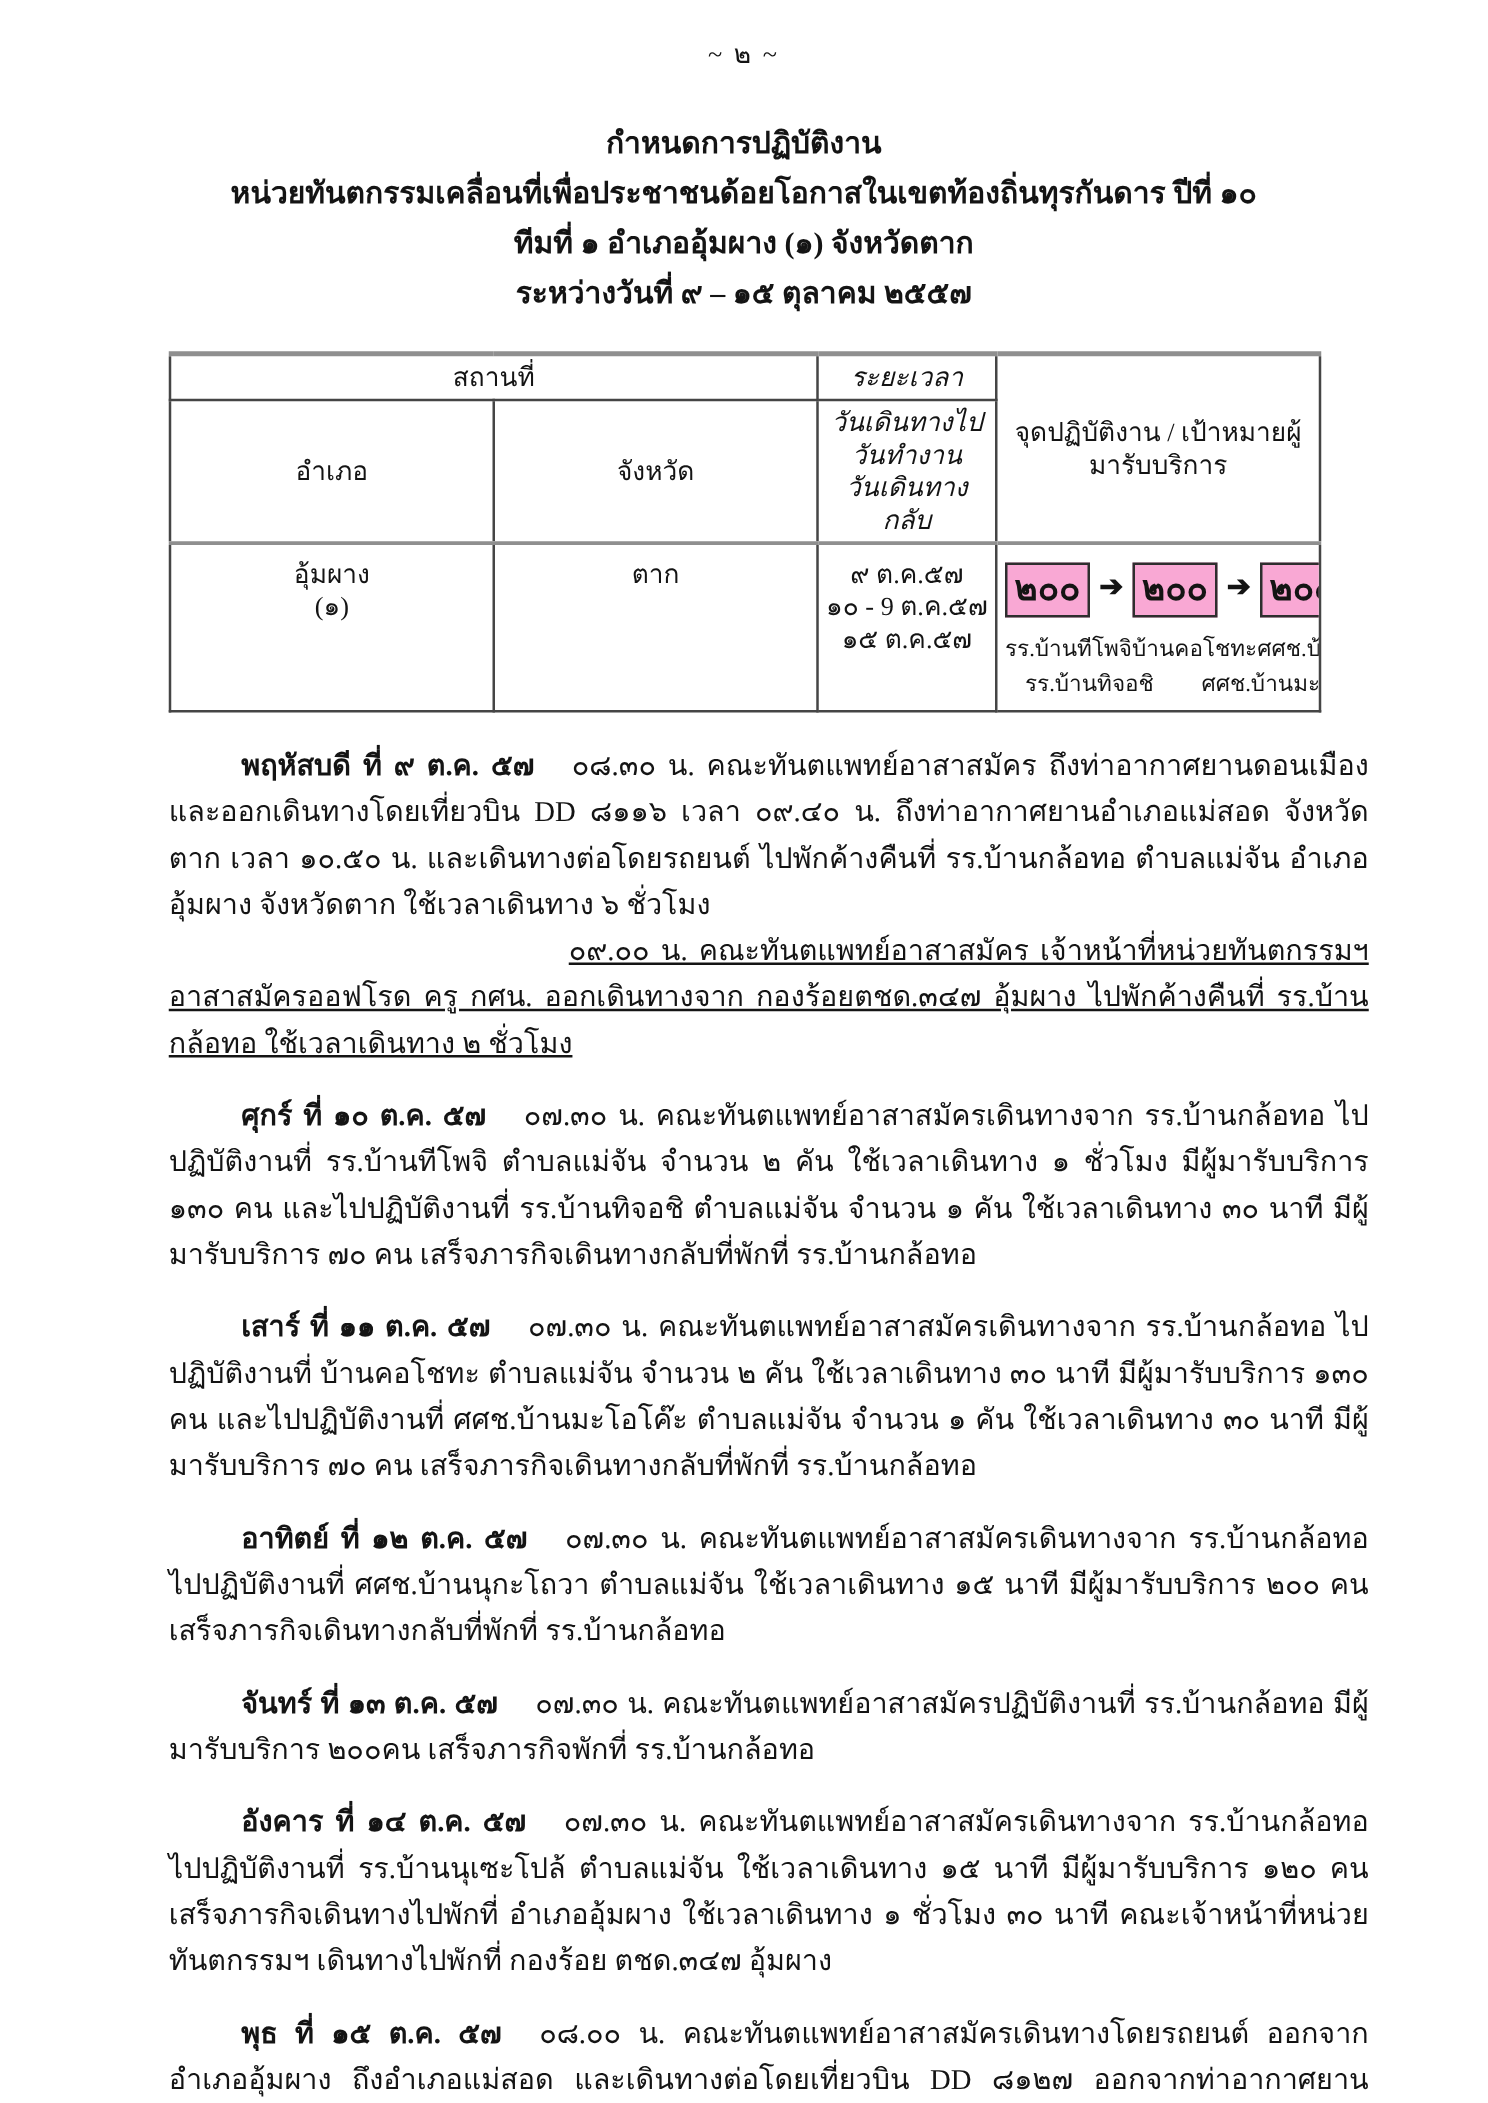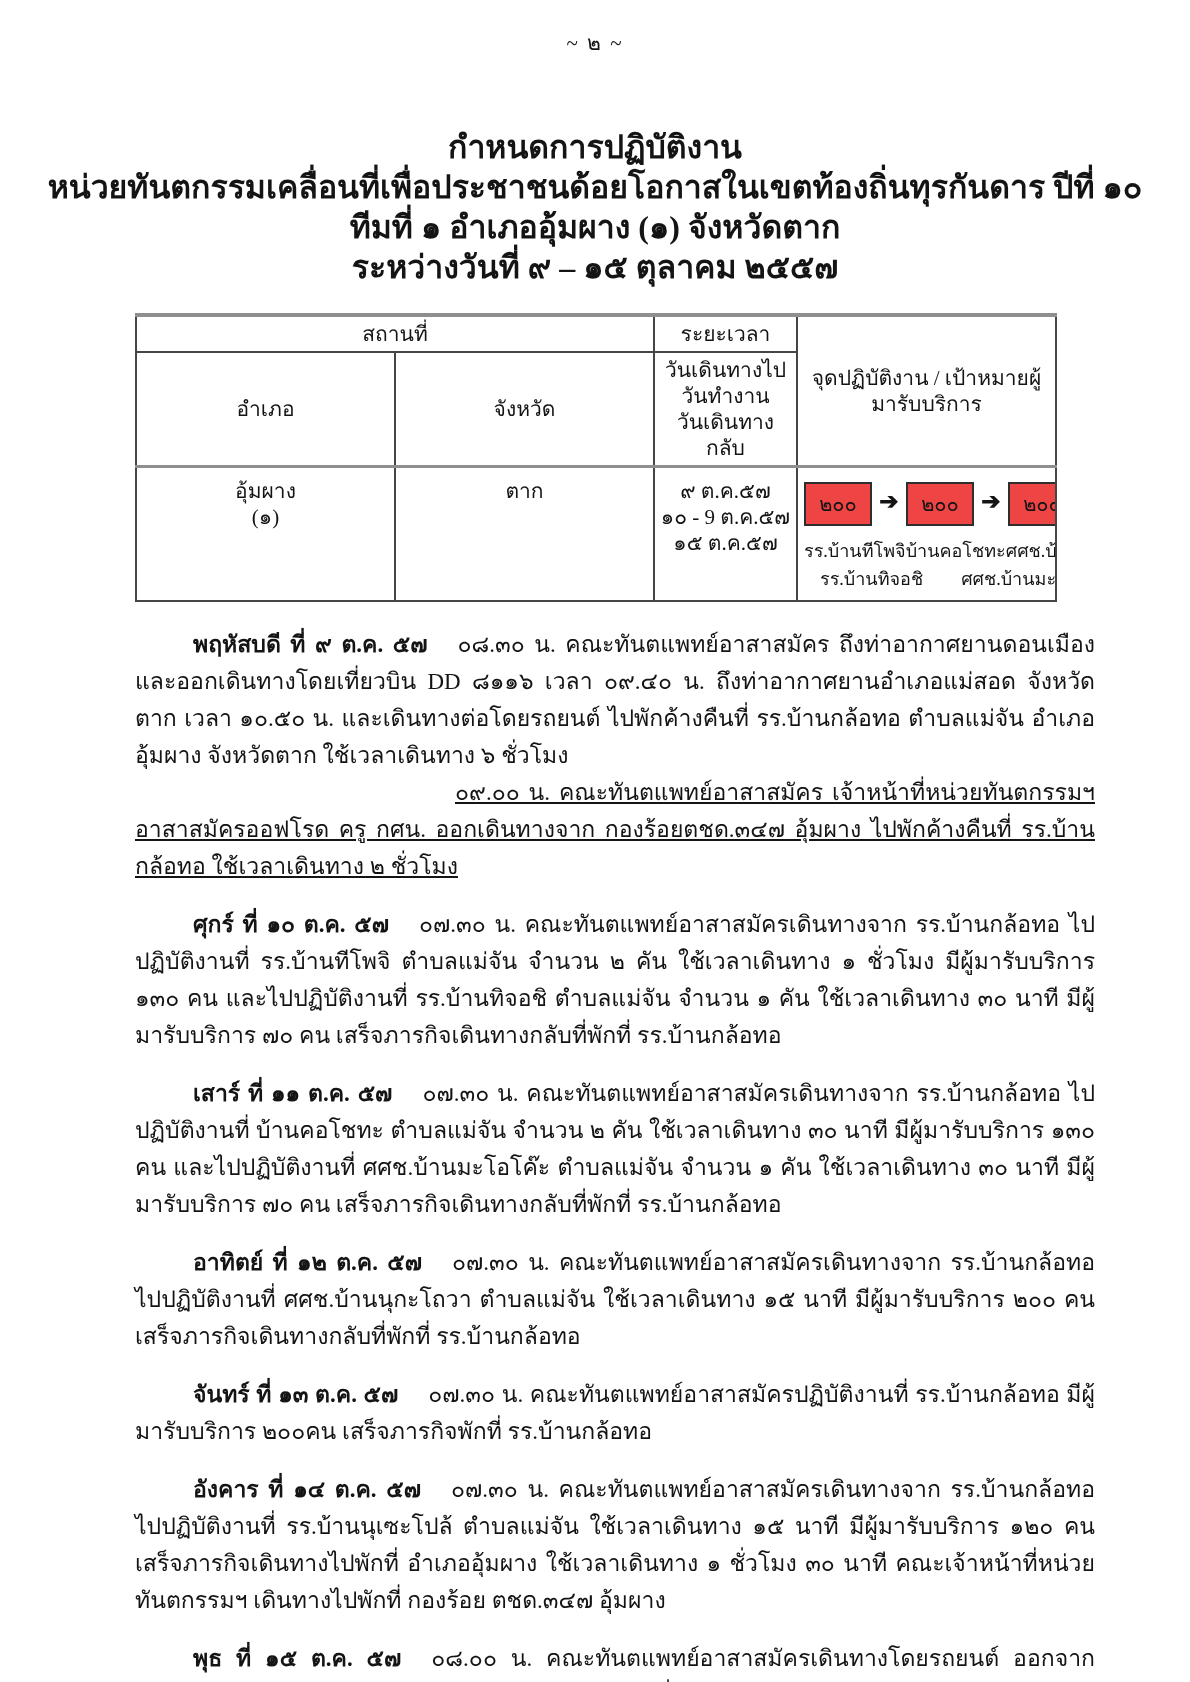--- a/index.html
+++ b/index.html
@@ -15,24 +15,24 @@
     background: #ffffff;
     overflow: hidden;
   }
   .pagenum {
     padding-top: 26px;
     text-align: center;
     font-size: 21px;
     letter-spacing: 2px;
   }
   .title-block {
-    margin-top: 68px;
+    margin-top: 36px;
     text-align: center;
     font-weight: bold;
-    font-size: 32px;
+    font-size: 24px;
     line-height: 40px;
   }
   .content {
     padding-left: 135px;
     padding-right: 95px;
   }
   
   table.sched {
     margin-top: 26px;
     border-collapse: collapse;
@@ -49,31 +49,32 @@
     margin-top: 25px;
   }
   table.sched tr.toprow td { border-top: 4px solid #8f8f8f; }
   table.sched tr.datarow td {
     border-top: 3px solid #8f8f8f;
     vertical-align: top;
     padding-top: 10px;
   }
   .col-amphoe { width: 103px; }
   .col-prov   { width: 97px;  }
-  .col-dur    { width: 133px; }
+  .col-dur    { width: 133px; font-style: italic; }
   
   .flow-cell { text-align: left !important; padding: 14px 2px 8px 6px !important; overflow: hidden; }
   .flow-row { display: flex; align-items: flex-start; }
   .flow-box {
     width: 64px; height: 40px;
     border: 2px solid #2e2e2e;
     display: flex; align-items: center; justify-content: center;
-    font-size: 20px;
+    font-size: 28px;
     flex: 0 0 auto;
-    background: #ef4444;
+    background: #f9a8d4;
+    font-weight: bold;
   }
   .flow-arrow {
     height: 40px;
     display: flex; align-items: center; justify-content: center;
     font-size: 23px;
     font-weight: bold;
     flex: 1 1 auto;
     min-width: 34px;
   }
   .flow-labels {

